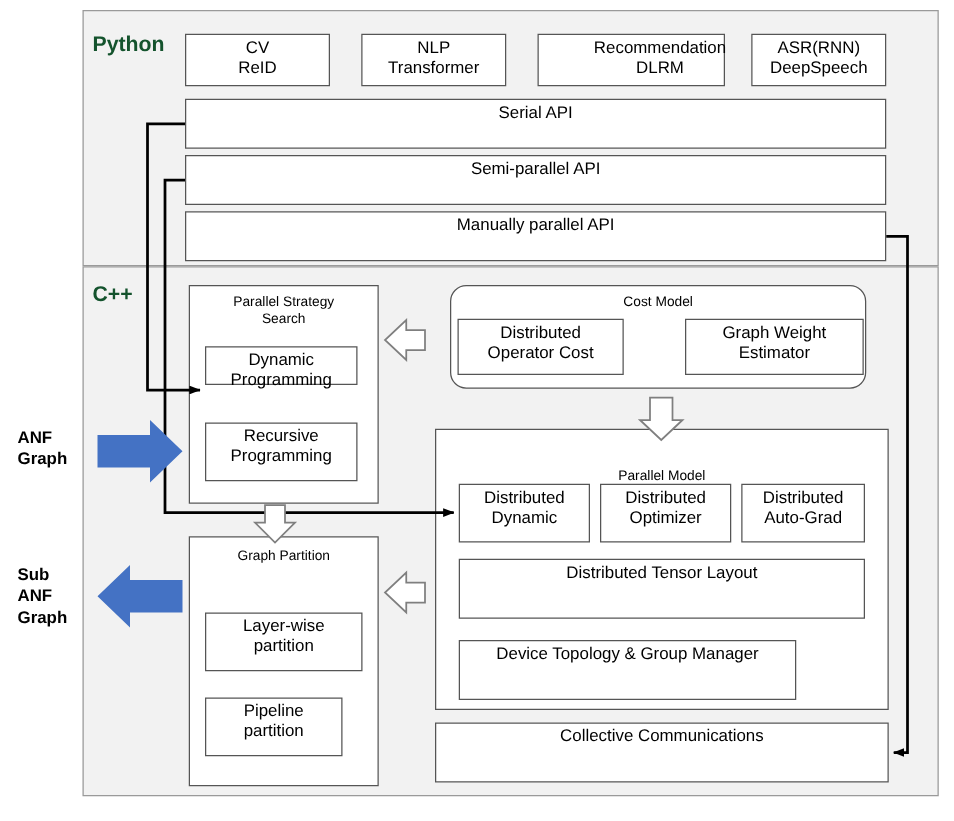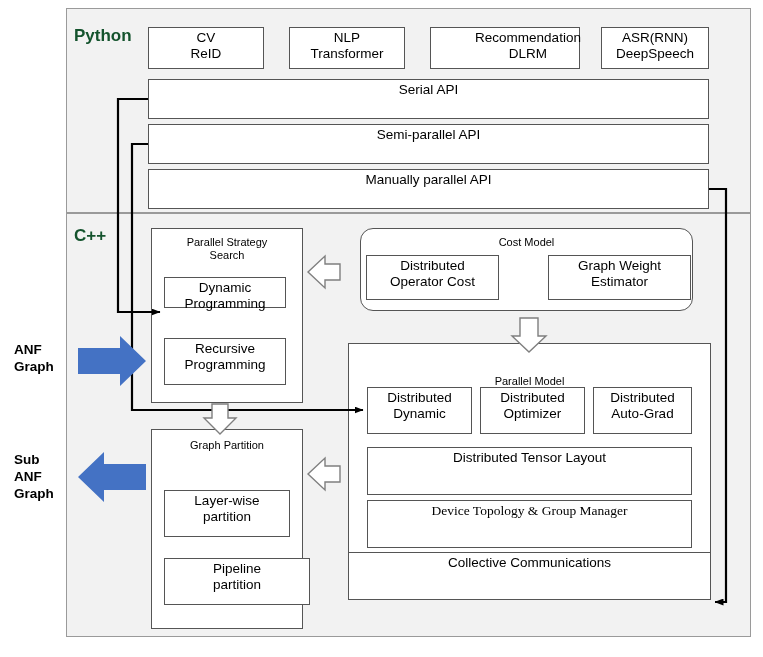--- a/index.html
+++ b/index.html
@@ -170,43 +170,43 @@
   </div>
   <div class="abs box" style="left:593px; top:387px; width:99px; height:47px;">
     <div>
       <div>Distributed</div>
       <div>Auto-Grad</div>
     </div>
   </div>
   <div class="abs box" style="left:367px; top:447px; width:325px; height:48px;">
     <span>Distributed Tensor Layout</span>
   </div>
-  <div class="abs box" style="left:367px; top:500px; width:325px; height:48px;font-family:Liberation Serif, serif;">
+  <div class="abs box" style="left:367px; top:512px; width:270px; height:48px;">
     <span>Device Topology &amp; Group Manager</span>
   </div>
 
   <div class="abs group" style="left:151px; top:429px; width:152px; height:200px;">
     <div class="group-title" style="top:9px;">
       <span>Graph Partition</span>
     </div>
   </div>
   <div class="abs box" style="left:164px; top:490px; width:126px; height:47px;">
     <div>
       <div>Layer-wise</div>
       <div>partition</div>
     </div>
   </div>
-  <div class="abs box" style="left:164px; top:558px; width:146px; height:47px;">
+  <div class="abs box" style="left:164px; top:558px; width:110px; height:47px;">
     <div>
       <div>Pipeline</div>
       <div>partition</div>
     </div>
   </div>
 
-  <div class="abs box" style="left:348px; top:552px; width:363px; height:48px;">
+  <div class="abs box" style="left:348px; top:578px; width:363px; height:48px;">
     <span>Collective Communications</span>
   </div>
 
   <div class="abs side-label" style="left:14px; top:342px; width:58px;">
     <div>ANF</div>
     <div>Graph</div>
   </div>
   <div class="abs side-label" style="left:14px; top:452px; width:58px;">
     <div>Sub</div>
     <div>ANF</div>

